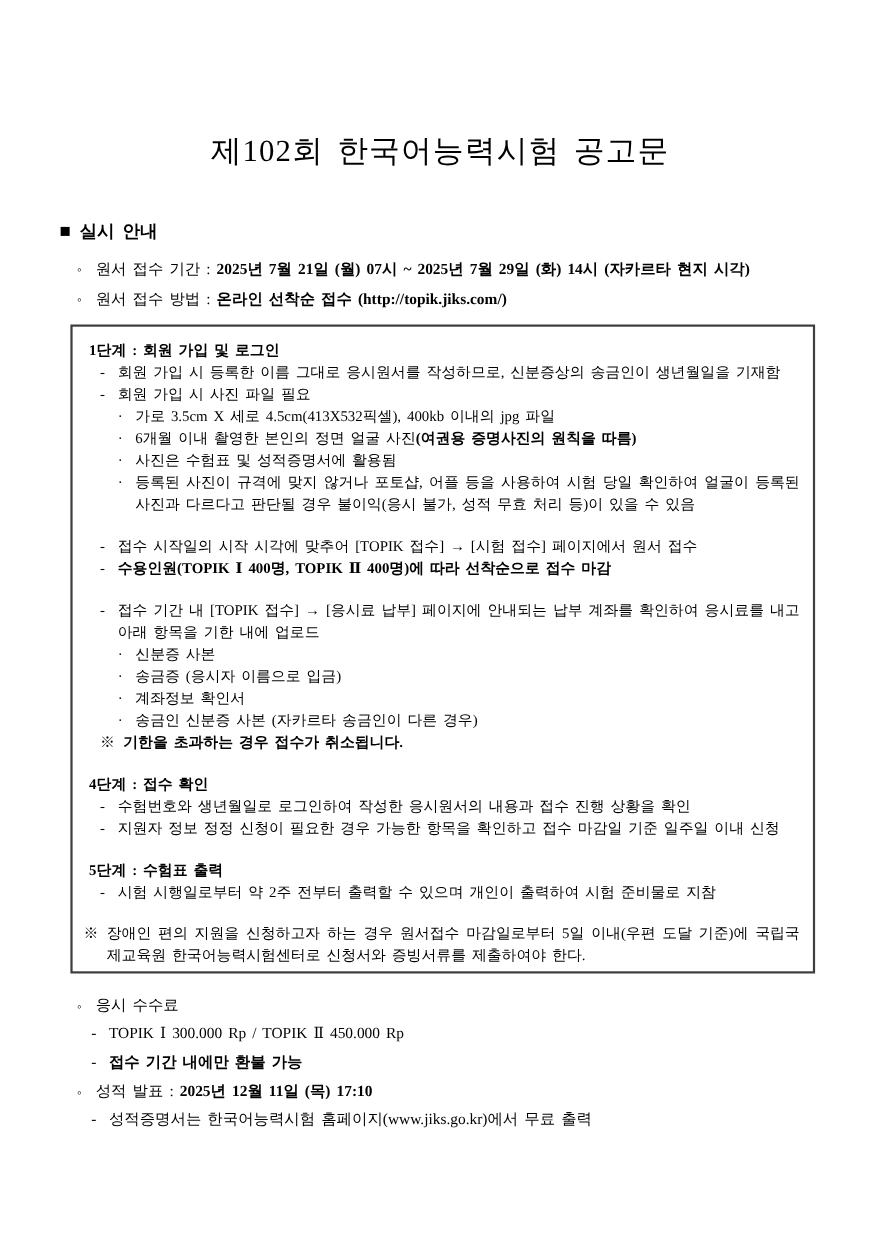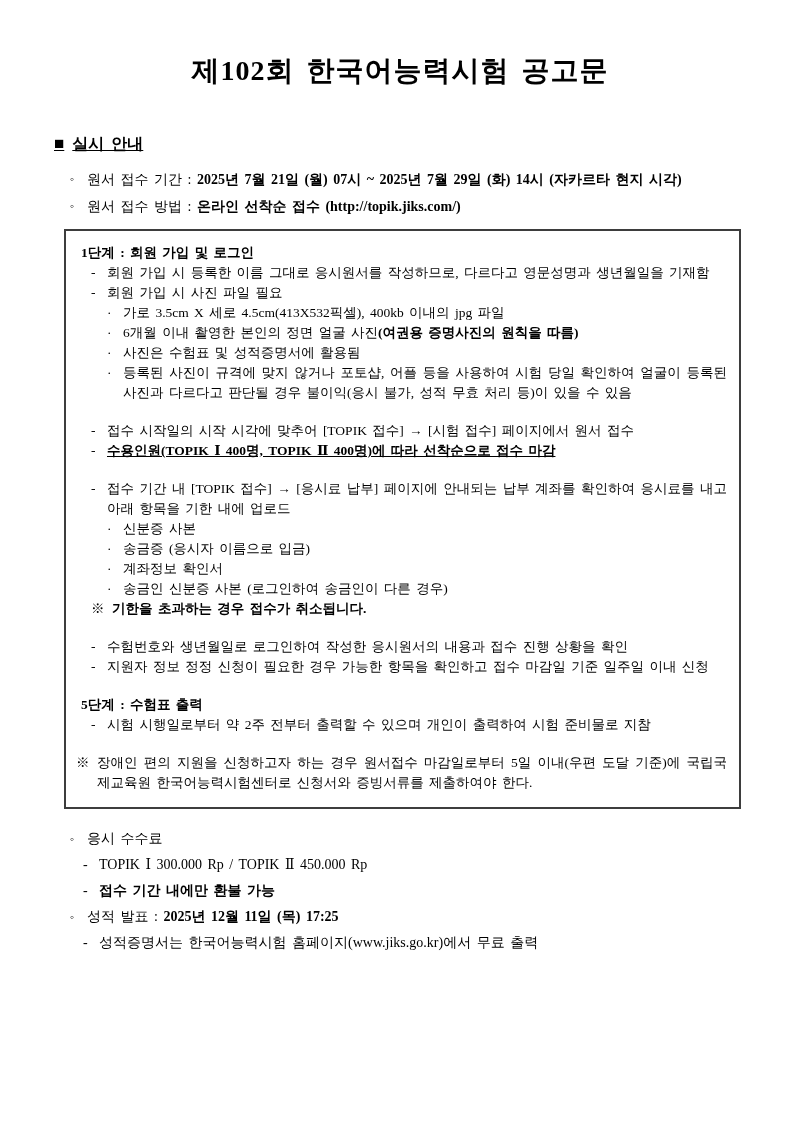--- a/index.html
+++ b/index.html
@@ -9,48 +9,47 @@
   }
   body {
     width: 800px;
     height: 1131px;
     position: relative;
     font-family: "Liberation Serif", "DejaVu Serif", serif;
     color: #000000;
     overflow: hidden;
   }
   .page-title {
-    margin-top: 52px;
+    margin-top: 118px;
     text-align: center;
     font-size: 28px;
-    font-weight: bold;
+    font-weight: normal;
     letter-spacing: 1px;
     word-spacing: 4px;
   }
   .section-head {
     margin: 44px 16px 0 54px;
     font-size: 16px;
     font-weight: bold;
     word-spacing: 3px;
-    text-decoration: underline;
   }
   .section-head .sq {
     font-size: 17px;
     margin-right: 8px;
   }
   .intro {
     margin: 11px 30px 0 70px;
     font-size: 14px;
     line-height: 27px;
     word-spacing: 2px;
   }
   .notice-box {
     margin: 9px 59px 0 64px;
     border: 2px solid #3d3d3d;
-    padding: 12px 12px 14px 10px;
+    padding: 12px 12px 4px 10px;
     font-size: 13.5px;
     line-height: 20px;
     word-spacing: 2px;
   }
   .step { margin-bottom: 18px; }
   .step-head {
     font-weight: bold;
     padding-left: 5px;
   }
   .line { display: flex; }
@@ -59,21 +58,21 @@
   .marker {
     flex: 0 0 auto;
     min-width: 13px;
     margin-right: 3px;
     text-align: left;
   }
   .marker.m-ref { min-width: 18px; }
   .marker.m-circ { min-width: 14px; font-size: 12px; }
   .ltext { flex: 1 1 auto; text-align: justify; }
   .seg.b { font-weight: bold; margin-top: 36px; }
-  .seg.u { text-decoration: underline; }
+  .seg.u { }
   .bottom {
     margin: 17px 30px 0 70px;
     font-size: 14px;
     line-height: 26px;
     word-spacing: 2px;
   }
   .bottom .line.lvl-dash { padding-left: 13px; }
 </style>
 </head>
 <body>
@@ -93,21 +92,21 @@
       <span class="marker m-circ">◦</span>
       <div class="ltext"><span class="seg">원서 접수 방법 : </span><span class="seg b">온라인 선착순 접수 (http://topik.jiks.com/)</span></div>
     </div>
   </div>
 
 <div class="notice-box" id="steps-box">
     <div class="step">
       <div class="step-head">1단계 : 회원 가입 및 로그인</div>
       <div class="line indent-1">
         <span class="marker m-dash">-</span>
-        <div class="ltext"><span class="seg">회원 가입 시 등록한 이름 그대로 응시원서를 작성하므로, 다르다고 영문성명과 생년월일을 기재함</span></div>
+        <div class="ltext"><span class="seg">회원 가입 시 등록한 이름 그대로 응시원서를 작성하므로, 신분증상의 송금인이 생년월일을 기재함</span></div>
       </div>
       <div class="line indent-1">
         <span class="marker m-dash">-</span>
         <div class="ltext"><span class="seg">회원 가입 시 사진 파일 필요</span></div>
       </div>
       <div class="line indent-2">
         <span class="marker m-dot">·</span>
         <div class="ltext"><span class="seg">가로 3.5cm X 세로 4.5cm(413X532픽셀), 400kb 이내의 jpg 파일</span></div>
       </div>
       <div class="line indent-2">
@@ -145,28 +144,29 @@
       <div class="line indent-2">
         <span class="marker m-dot">·</span>
         <div class="ltext"><span class="seg">송금증 (응시자 이름으로 입금)</span></div>
       </div>
       <div class="line indent-2">
         <span class="marker m-dot">·</span>
         <div class="ltext"><span class="seg">계좌정보 확인서</span></div>
       </div>
       <div class="line indent-2">
         <span class="marker m-dot">·</span>
-        <div class="ltext"><span class="seg">송금인 신분증 사본 (로그인하여 송금인이 다른 경우)</span></div>
+        <div class="ltext"><span class="seg">송금인 신분증 사본 (자카르타 송금인이 다른 경우)</span></div>
       </div>
       <div class="line indent-1">
         <span class="marker m-ref">※</span>
         <div class="ltext"><span class="seg b">기한을 초과하는 경우 접수가 취소됩니다.</span></div>
       </div>
     </div>
     <div class="step">
+      <div class="step-head">4단계 : 접수 확인</div>
       <div class="line indent-1">
         <span class="marker m-dash">-</span>
         <div class="ltext"><span class="seg">수험번호와 생년월일로 로그인하여 작성한 응시원서의 내용과 접수 진행 상황을 확인</span></div>
       </div>
       <div class="line indent-1">
         <span class="marker m-dash">-</span>
         <div class="ltext"><span class="seg">지원자 정보 정정 신청이 필요한 경우 가능한 항목을 확인하고 접수 마감일 기준 일주일 이내 신청</span></div>
       </div>
     </div>
     <div class="step">
@@ -190,19 +190,19 @@
     <div class="line lvl-dash">
       <span class="marker m-dash">-</span>
       <div class="ltext"><span class="seg">TOPIK Ⅰ 300.000 Rp / TOPIK Ⅱ 450.000 Rp</span></div>
     </div>
     <div class="line lvl-dash">
       <span class="marker m-dash">-</span>
       <div class="ltext"><span class="seg b">접수 기간 내에만 환불 가능</span></div>
     </div>
     <div class="line lvl-circle">
       <span class="marker m-circ">◦</span>
-      <div class="ltext"><span class="seg">성적 발표 : </span><span class="seg b">2025년 12월 11일 (목) 17:25</span></div>
+      <div class="ltext"><span class="seg">성적 발표 : </span><span class="seg b">2025년 12월 11일 (목) 17:10</span></div>
     </div>
     <div class="line lvl-dash">
       <span class="marker m-dash">-</span>
       <div class="ltext"><span class="seg">성적증명서는 한국어능력시험 홈페이지(www.jiks.go.kr)에서 무료 출력</span></div>
     </div>
   </div>
 
 </body></html>

